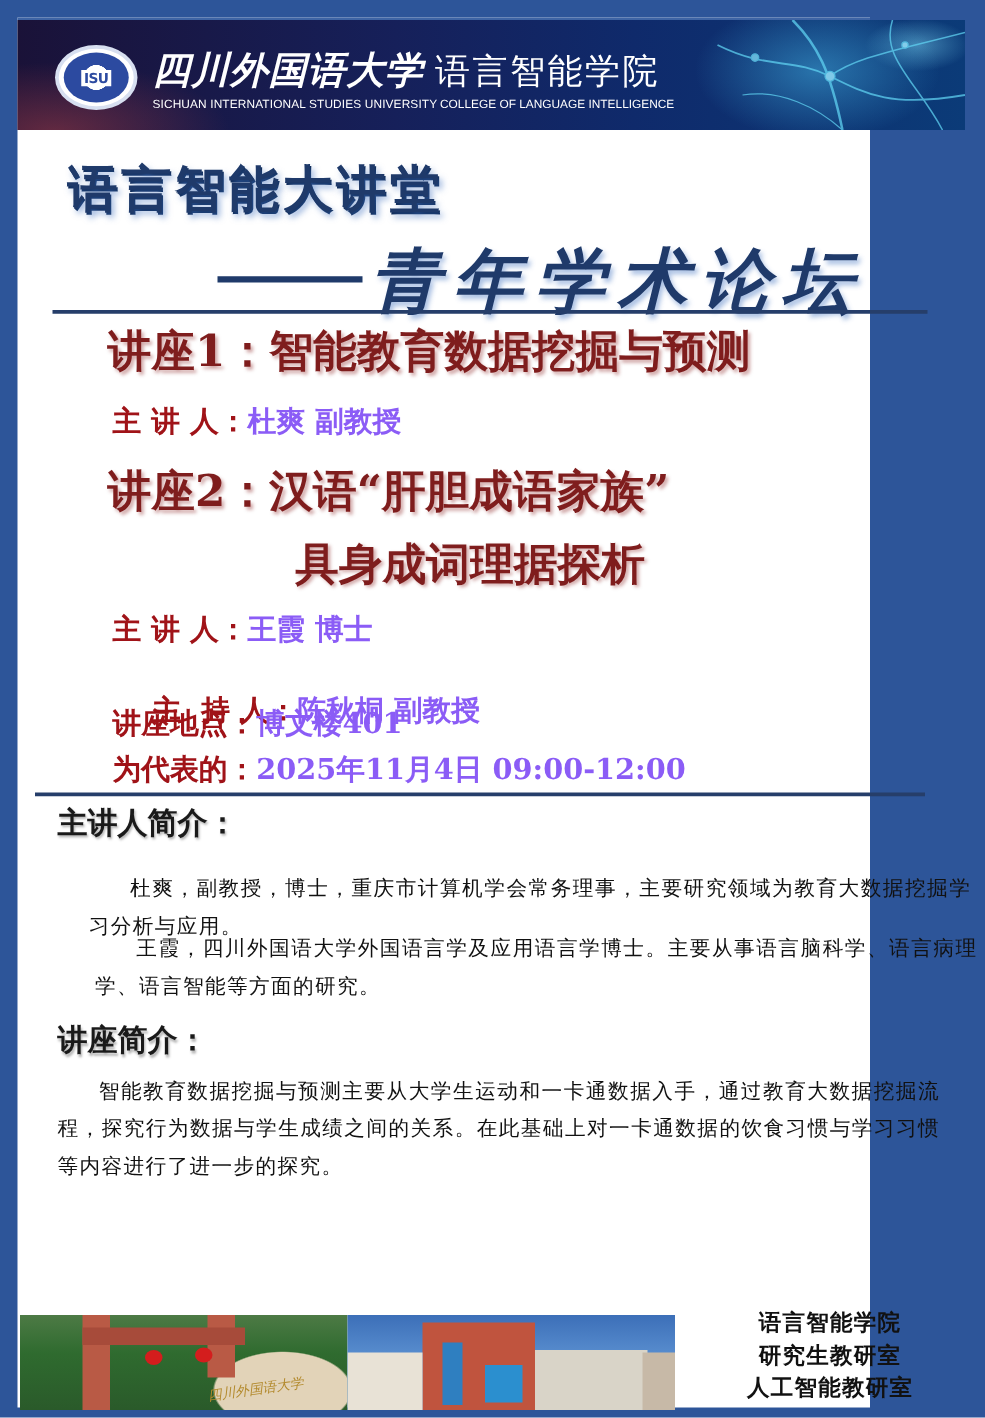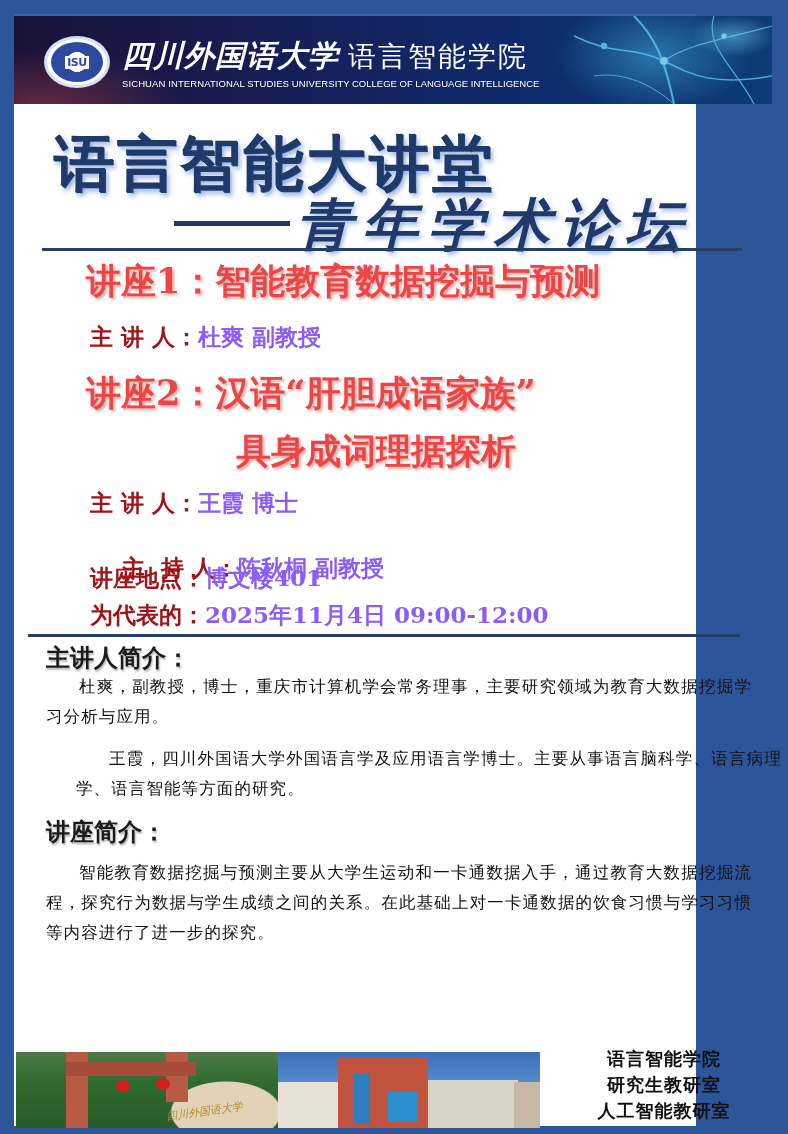--- a/index.html
+++ b/index.html
@@ -68,21 +68,21 @@
       letter-spacing: 0.1px;
     }
     .college-en {
       position: absolute; left: 338px; top: 62px;
       color: #ffffff; font-size: 9.5px; font-family: "Liberation Sans", sans-serif;
     }
     
     .title-main {
       position: absolute; left: 40px; top: 108px;
       font-family: "DejaVu Sans", sans-serif;
-      font-weight: bold; font-size: 60px; color: #1f3a6a;
+      font-weight: bold; font-size: 40px; color: #1f3a6a;
       letter-spacing: 3px;
       text-shadow: 3px 4px 5px rgba(60,110,190,0.55), 1px 1px 0 #0f2a55;
     }
     .subtitle {
       position: absolute; left: 160px; top: 172px;
       font-family: "DejaVu Serif", serif;
       font-weight: bold; font-style: italic;
       font-size: 56px; color: #1f3a6a;
       letter-spacing: 10px;
       text-shadow: 2px 3px 4px rgba(60,110,190,0.45);
@@ -91,21 +91,21 @@
       display: inline-block; width: 116px; height: 5px; background: #1f3a6a;
       vertical-align: middle; margin-right: 6px; position: relative; top: -6px;
     }
     .rule {
       position: absolute; height: 3px; background: #263e6a;
     }
     
     .lecture-title {
       position: absolute;
       font-family: "DejaVu Serif", serif; font-weight: bold;
-      color: #ef4444; font-size: 35px;
+      color: #7f1d1d; font-size: 35px;
       text-shadow: 2px 2px 3px rgba(120,0,0,0.35);
       white-space: nowrap;
     }
     .info-row {
       position: absolute; left: 76px;
       font-family: "DejaVu Serif", serif; font-weight: bold;
       font-size: 23px; white-space: nowrap;
     }
     .info-label { color: #a01318; }
     .info-value { color: #8b5cf6; }
@@ -201,21 +201,21 @@
   </div>
   <div class="info-row" style="top:547px;">
     <span class="info-label">讲座地点：</span><span class="info-value">博文楼401</span>
   </div>
   <div class="info-row" style="top:584px;">
     <span class="info-label">为代表的：</span><span class="info-value">2025年11月4日 09:00-12:00</span>
   </div>
   <div class="rule" style="left:14px; top:618px; width:712px;"></div>
 
   <div class="section-head" style="top:626px;">主讲人简介：</div>
-  <div class="para" style="top:656px;">杜爽，副教授，博士，重庆市计算机学会常务理事，主要研究领域为教育大数据挖掘学习分析与应用。</div>
+  <div class="para" style="top:680px;margin-left:25px;">杜爽，副教授，博士，重庆市计算机学会常务理事，主要研究领域为教育大数据挖掘学习分析与应用。</div>
   <div class="para" style="top:728px;margin-left:30px;">王霞，四川外国语大学外国语言学及应用语言学博士。主要从事语言脑科学、语言病理学、语言智能等方面的研究。</div>
 
   <div class="section-head" style="top:800px;">讲座简介：</div>
   <div class="para" style="top:842px;">智能教育数据挖掘与预测主要从大学生运动和一卡通数据入手，通过教育大数据挖掘流程，探究行为数据与学生成绩之间的关系。在此基础上对一卡通数据的饮食习惯与学习习惯等内容进行了进一步的探究。</div>
 
   <div class="photo photo-gate">
     <div class="gate-pillar" style="left:50px; top:0; width:22px; height:76px;"></div>
     <div class="gate-pillar" style="left:150px; top:0; width:22px; height:50px;"></div>
     <div class="gate-pillar" style="left:50px; top:10px; width:130px; height:14px; background:#a74b3a;"></div>
     <div class="lantern" style="left:100px; top:28px;"></div>

